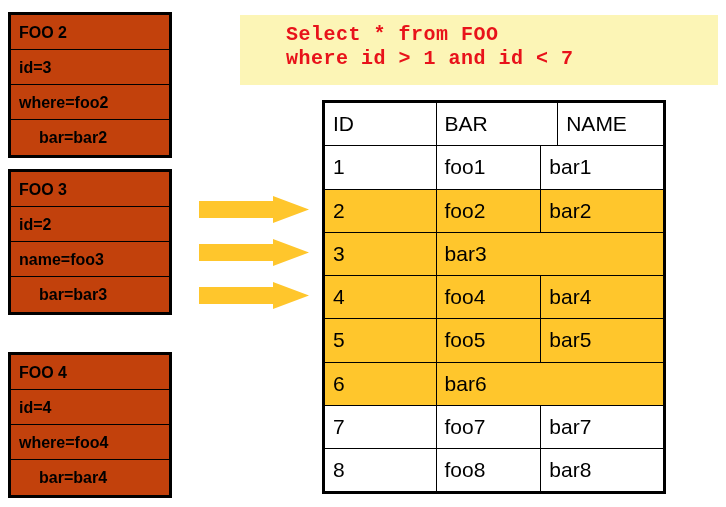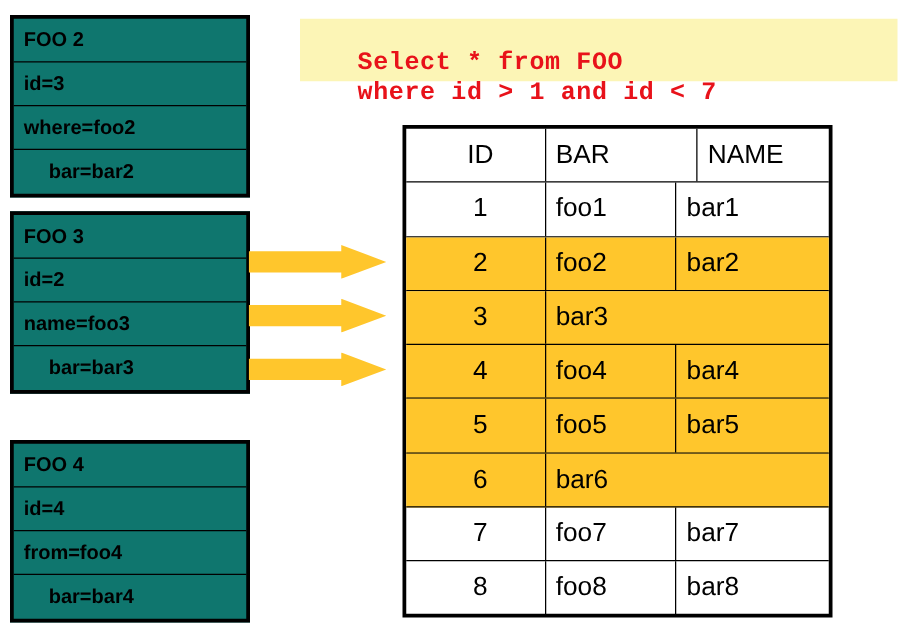--- a/index.html
+++ b/index.html
@@ -12,24 +12,24 @@
     height: 507px;
     position: relative;
     overflow: hidden;
     font-family: "Liberation Sans", sans-serif;
   }
 
   
   .entity-box {
     position: absolute;
     left: 8px;
-    width: 192px;
+    width: 164px;
     border: 3px solid #000000;
     box-sizing: border-box;
-    background: #0f766e;
+    background: #c2410c;
   }
   #entity-box-0 { top: 12px; }
   #entity-box-1 { top: 169px; }
   #entity-box-2 { top: 352px; }
 
   .entity-row {
     height: 35px;
     line-height: 35px;
     padding: 0 0 0 8px;
     border-bottom: 1px solid #000000;
@@ -53,24 +53,24 @@
   #arrow-1 { left: 199px; top: 239px; }
   #arrow-2 { left: 199px; top: 282px; }
   .arrow svg { display: block; width: 100%; height: 100%; }
 
   
   #sql-query-box {
     position: absolute;
     left: 240px;
     top: 15px;
     width: 478px;
-    height: 50px;
+    height: 70px;
     background: #FCF5B6;
     box-sizing: border-box;
-    padding: 24px 0 0 46px;
+    padding: 8px 0 0 46px;
   }
   .sql-line {
     font-family: "Liberation Mono", monospace;
     font-size: 20px;
     font-weight: bold;
     color: #E8121A;
     line-height: 24px;
     letter-spacing: 0.5px;
     white-space: pre;
   }
@@ -98,21 +98,21 @@
     box-sizing: border-box;
     border-right: 1px solid #000000;
     padding-left: 8px;
     font-size: 21px;
     color: #000000;
     line-height: 42px;
     white-space: nowrap;
     overflow: hidden;
   }
   .cell:last-child { border-right: none; }
-  .col-id   { width: 33%; text-align: center; }
+  .col-id   { width: 33%; }
   .col-name { width: 31%; }
   .col-bar  { width: 36%; }
 </style>
 </head>
 <body>
 
 <div class="entity-box" id="entity-box-0">
   <div class="entity-row title">FOO 2</div>
   <div class="entity-row">id=3</div>
   <div class="entity-row">where=foo2</div>
@@ -122,21 +122,21 @@
 <div class="entity-box" id="entity-box-1">
   <div class="entity-row title">FOO 3</div>
   <div class="entity-row">id=2</div>
   <div class="entity-row">name=foo3</div>
   <div class="entity-row">bar=bar3</div>
 </div>
 
 <div class="entity-box" id="entity-box-2">
   <div class="entity-row title">FOO 4</div>
   <div class="entity-row">id=4</div>
-  <div class="entity-row">from=foo4</div>
+  <div class="entity-row">where=foo4</div>
   <div class="entity-row">bar=bar4</div>
 </div>
 
 <div class="arrow" id="arrow-0">
   <svg viewBox="0 0 110 27" preserveAspectRatio="none" aria-hidden="true">
     <polygon points="0,5 74,5 74,0 110,13.5 74,27 74,22 0,22" fill="#FFC62C"></polygon>
   </svg>
 </div>
 <div class="arrow" id="arrow-1">
   <svg viewBox="0 0 110 27" preserveAspectRatio="none" aria-hidden="true">

